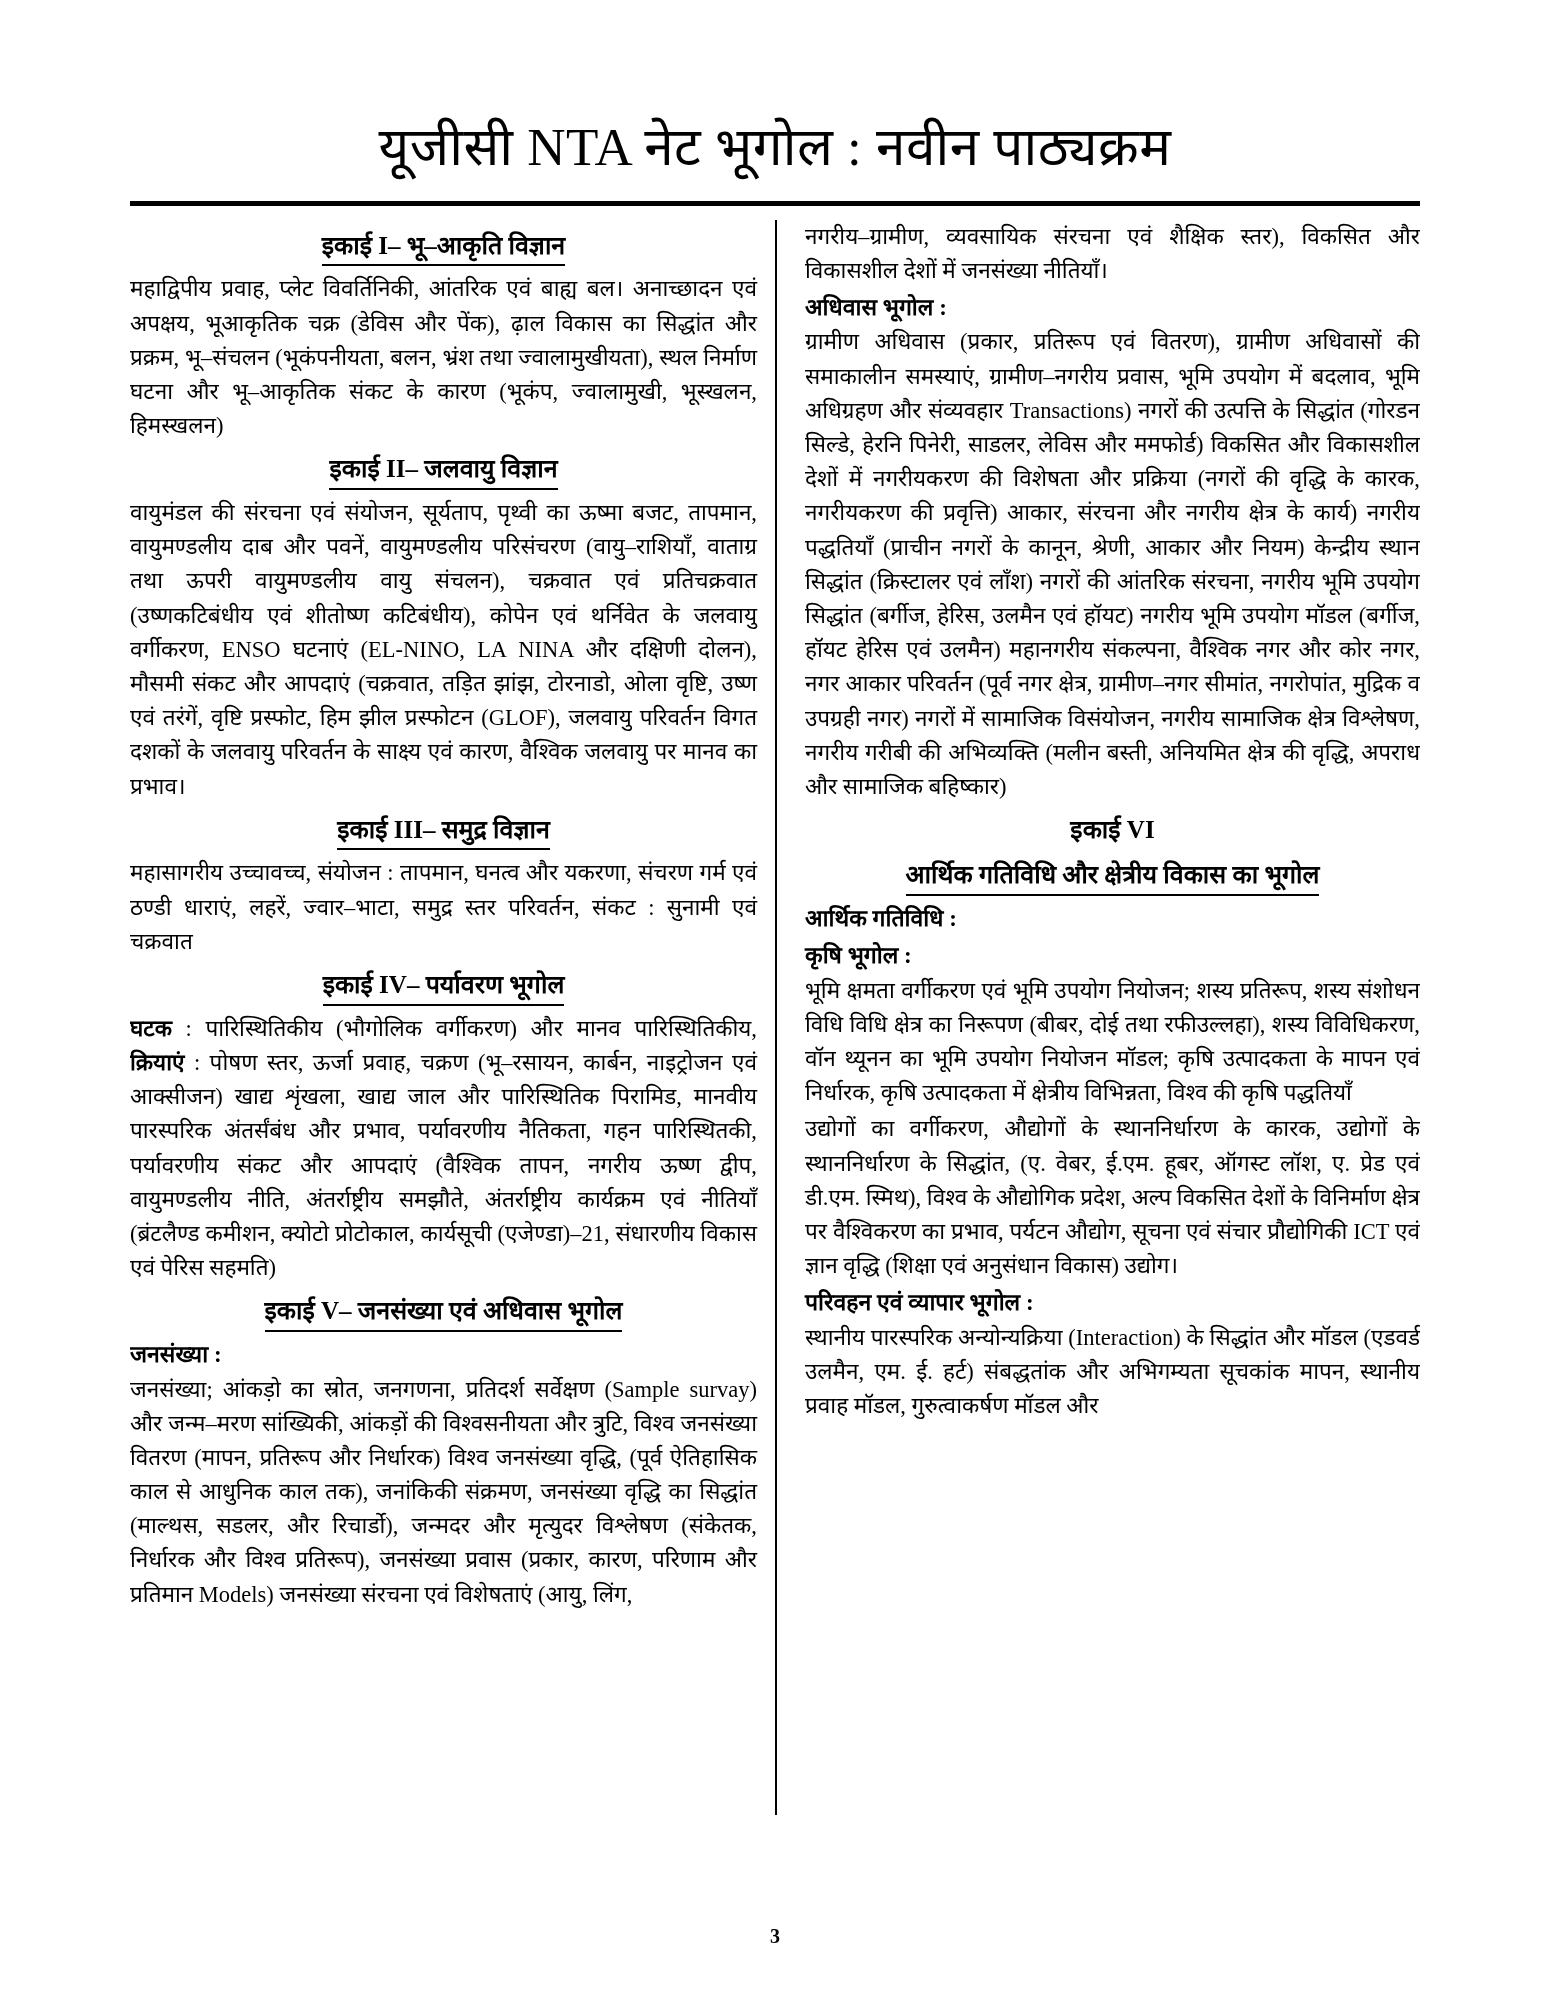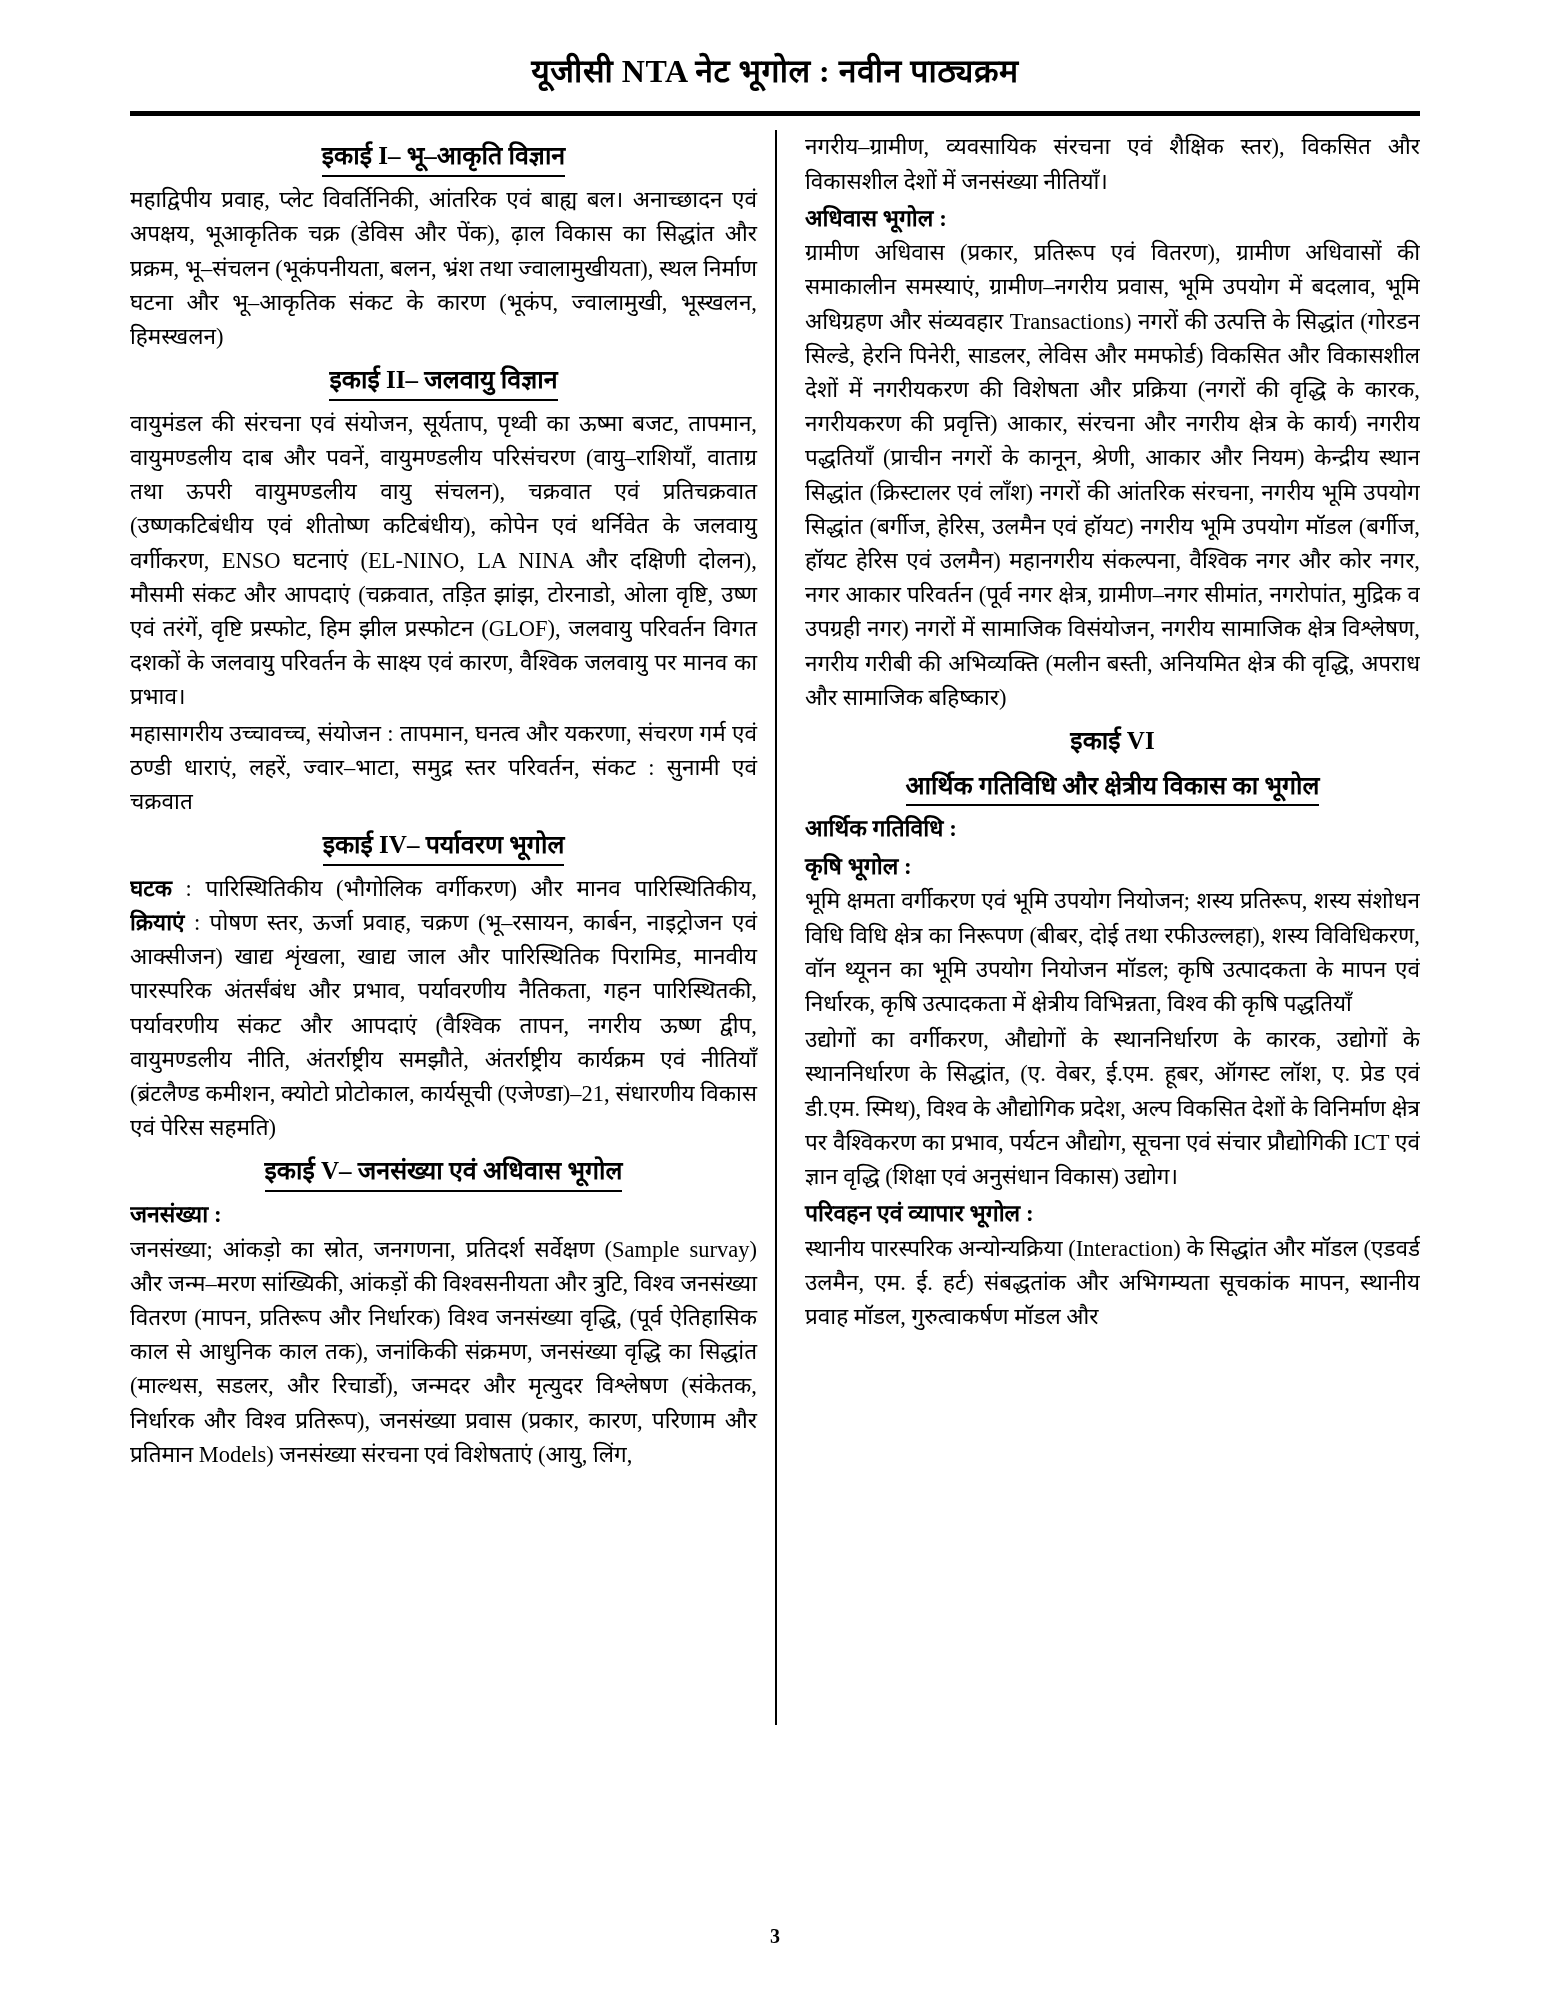--- a/index.html
+++ b/index.html
@@ -18,24 +18,24 @@
   }
   .page-inner {
     position: absolute;
     left: 130px;
     top: 0;
     width: 1290px;
     height: 2000px;
   }
   .doc-title {
     text-align: center;
-    font-size: 32px;
-    font-weight: bold;
+    font-size: 53px;
+    font-weight: normal;
     letter-spacing: 0.5px;
-    padding-top: 52px;
+    padding-top: 116px;
     line-height: 1.2;
     white-space: nowrap;
   }
   .title-rule {
     margin-top: 21px;
     border-top: 5px solid #000;
     width: 100%;
   }
   .columns {
     display: flex;
@@ -107,20 +107,21 @@
     <div class="columns">
 
       <div class="col col-left">
 
         <div class="unit-heading"><span class="u">इकाई I– भू–आकृति विज्ञान</span></div>
         <p class="body-text">महाद्विपीय प्रवाह, प्लेट विवर्तिनिकी, आंतरिक एवं बाह्य बल। अनाच्छादन एवं अपक्षय, भूआकृतिक चक्र (डेविस और पेंक), ढ़ाल विकास का सिद्धांत और प्रक्रम, भू–संचलन (भूकंपनीयता, बलन, भ्रंश तथा ज्वालामुखीयता), स्थल निर्माण घटना और भू–आकृतिक संकट के कारण (भूकंप, ज्वालामुखी, भूस्खलन, हिमस्खलन)</p>
 
         <div class="unit-heading"><span class="u">इकाई II– जलवायु विज्ञान</span></div>
         <p class="body-text">वायुमंडल की संरचना एवं संयोजन, सूर्यताप, पृथ्वी का ऊष्मा बजट, तापमान, वायुमण्डलीय दाब और पवनें, वायुमण्डलीय परिसंचरण (वायु–राशियाँ, वाताग्र तथा ऊपरी वायुमण्डलीय वायु संचलन), चक्रवात एवं प्रतिचक्रवात (उष्णकटिबंधीय एवं शीतोष्ण कटिबंधीय), कोपेन एवं थर्निवेत के जलवायु वर्गीकरण, ENSO घटनाएं (EL-NINO, LA NINA और दक्षिणी दोलन), मौसमी संकट और आपदाएं (चक्रवात, तड़ित झांझ, टोरनाडो, ओला वृष्टि, उष्ण एवं तरंगें, वृष्टि प्रस्फोट, हिम झील प्रस्फोटन (GLOF), जलवायु परिवर्तन विगत दशकों के जलवायु परिवर्तन के साक्ष्य एवं कारण, वैश्विक जलवायु पर मानव का प्रभाव।</p>
 
+        <div class="unit-heading"><span class="u">इकाई III– समुद्र विज्ञान</span></div>
         <p class="body-text">महासागरीय उच्चावच्च, संयोजन : तापमान, घनत्व और यकरणा, संचरण गर्म एवं ठण्डी धाराएं, लहरें, ज्वार–भाटा, समुद्र स्तर परिवर्तन, संकट : सुनामी एवं चक्रवात</p>
 
         <div class="unit-heading"><span class="u">इकाई IV– पर्यावरण भूगोल</span></div>
         <p class="body-text"><b class="inline-b">घटक</b><span> :  पारिस्थितिकीय (भौगोलिक वर्गीकरण) और मानव पारिस्थितिकीय, </span><b class="inline-b">क्रियाएं</b><span> : पोषण स्तर, ऊर्जा प्रवाह, चक्रण (भू–रसायन, कार्बन, नाइट्रोजन एवं आक्सीजन) खाद्य शृंखला, खाद्य जाल और पारिस्थितिक पिरामिड, मानवीय पारस्परिक अंतर्संबंध और प्रभाव, पर्यावरणीय नैतिकता, गहन पारिस्थितकी, पर्यावरणीय संकट और आपदाएं (वैश्विक तापन, नगरीय ऊष्ण द्वीप, वायुमण्डलीय नीति, अंतर्राष्ट्रीय समझौते, अंतर्राष्ट्रीय कार्यक्रम एवं नीतियाँ (ब्रंटलैण्ड कमीशन, क्योटो प्रोटोकाल, कार्यसूची (एजेण्डा)–21, संधारणीय विकास एवं पेरिस सहमति)</span></p>
 
         <div class="unit-heading"><span class="u">इकाई V– जनसंख्या एवं अधिवास भूगोल</span></div>
         <div class="sub-heading">जनसंख्या :</div>
         <p class="body-text">जनसंख्या; आंकड़ो का स्रोत, जनगणना, प्रतिदर्श सर्वेक्षण (Sample survay) और जन्म–मरण सांख्यिकी, आंकड़ों की विश्वसनीयता और त्रुटि, विश्व जनसंख्या वितरण (मापन, प्रतिरूप और निर्धारक) विश्व जनसंख्या वृद्धि, (पूर्व ऐतिहासिक काल से आधुनिक काल तक), जनांकिकी संक्रमण, जनसंख्या वृद्धि का सिद्धांत (माल्थस, सडलर, और रिचार्डो), जन्मदर और मृत्युदर विश्लेषण (संकेतक, निर्धारक और विश्व प्रतिरूप), जनसंख्या प्रवास (प्रकार, कारण, परिणाम और प्रतिमान Models) जनसंख्या संरचना एवं विशेषताएं (आयु, लिंग,</p>
 
       </div>

